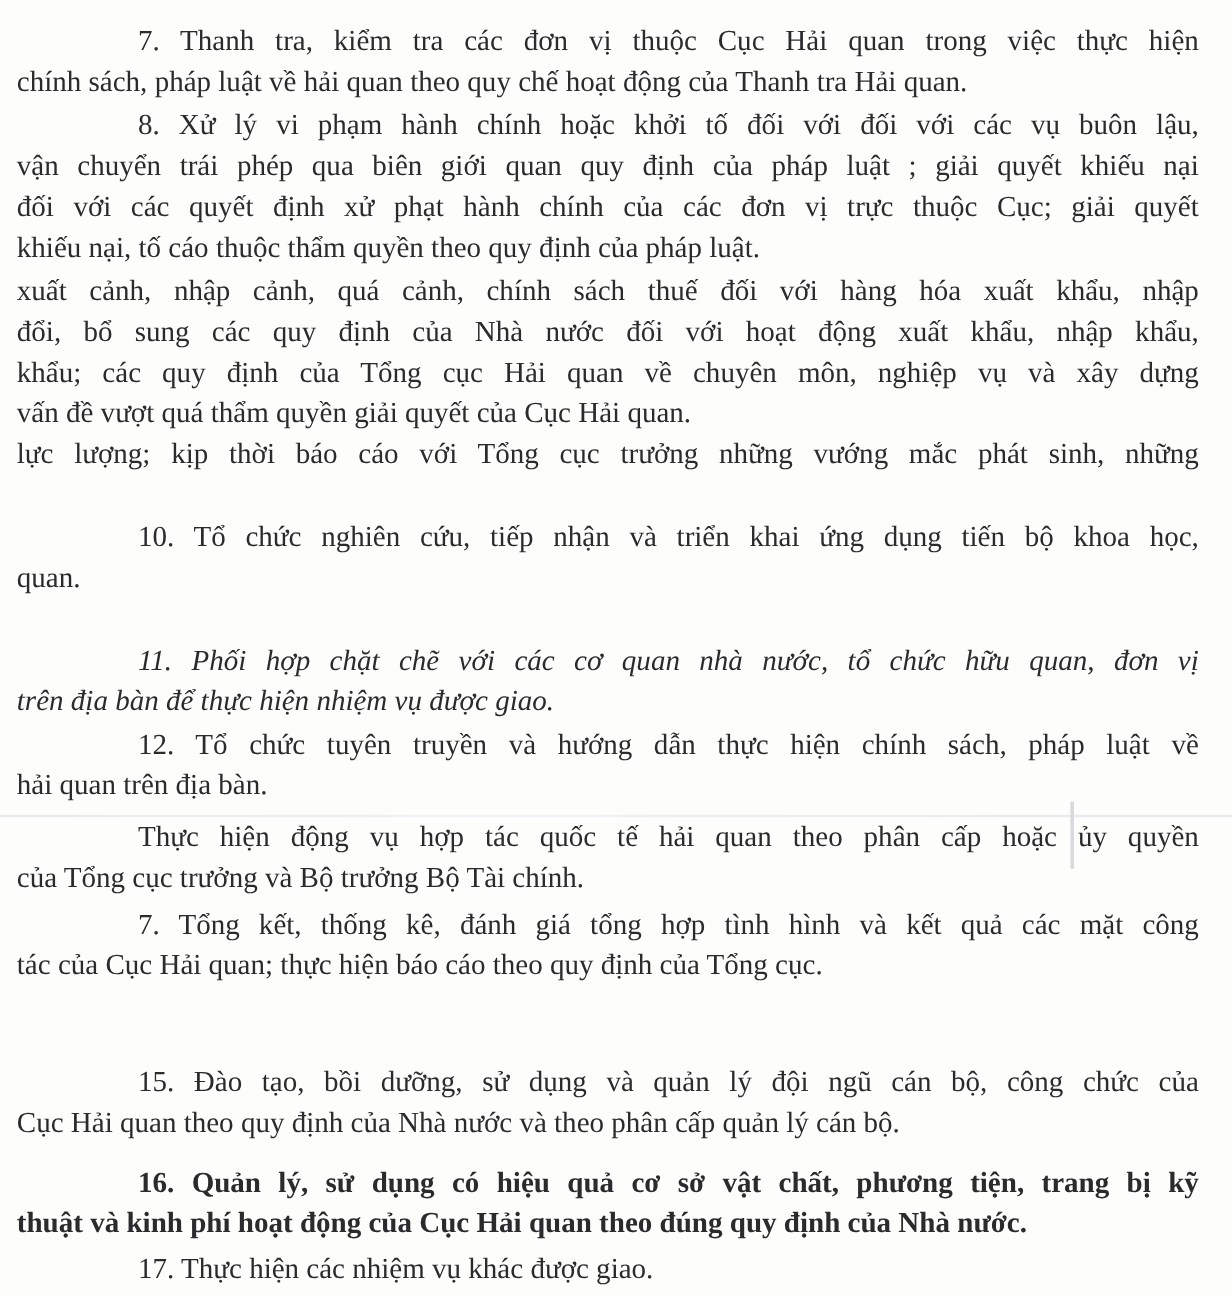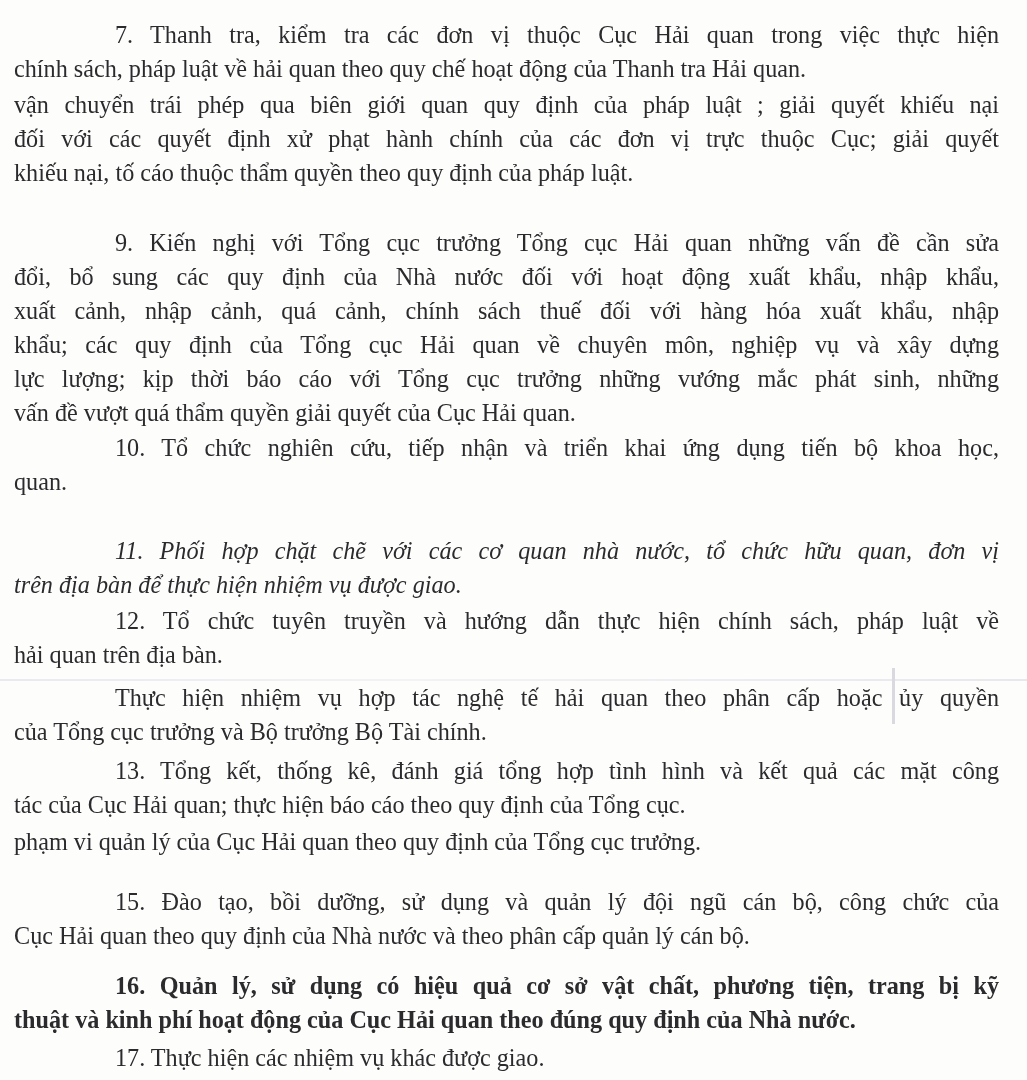--- a/index.html
+++ b/index.html
@@ -38,54 +38,53 @@
 <div class="page">
   <div class="stamp"></div>
   <div class="scan-line"></div>
   <div class="edge-mark"></div>
   <div id="doc-body">
       <div class="para" style="top: 18px;">
         <span class="line first">7. Thanh tra, kiểm tra các đơn vị thuộc Cục Hải quan trong việc thực hiện</span>
         <span class="line last">chính sách, pháp luật về hải quan theo quy chế hoạt động của Thanh tra Hải quan.</span>
       </div>
       <div class="para" style="top: 88px;">
+        <span class="line first">8. Xử lý vi phạm hành chính hoặc khởi tố đối với đối với các vụ buôn lậu,</span>
         <span class="line">vận chuyển trái phép qua biên giới quan quy định của pháp luật ; giải quyết khiếu nại</span>
         <span class="line">đối với các quyết định xử phạt hành chính của các đơn vị trực thuộc Cục; giải quyết</span>
         <span class="line last">khiếu nại, tố cáo thuộc thẩm quyền theo quy định của pháp luật.</span>
       </div>
       <div class="para" style="top: 226px;">
-        <span class="line first">9. Kiến nghị với Tổng cục trưởng Tổng cục Hải quan những vấn đề cần sửa</span>
+        <span class="line">xuất cảnh, nhập cảnh, quá cảnh, chính sách thuế đối với hàng hóa xuất khẩu, nhập</span>
         <span class="line">đổi, bổ sung các quy định của Nhà nước đối với hoạt động xuất khẩu, nhập khẩu,</span>
-        <span class="line">xuất cảnh, nhập cảnh, quá cảnh, chính sách thuế đối với hàng hóa xuất khẩu, nhập</span>
         <span class="line">khẩu; các quy định của Tổng cục Hải quan về chuyên môn, nghiệp vụ và xây dựng</span>
+        <span class="line last">vấn đề vượt quá thẩm quyền giải quyết của Cục Hải quan.</span>
         <span class="line">lực lượng; kịp thời báo cáo với Tổng cục trưởng những vướng mắc phát sinh, những</span>
-        <span class="line last">vấn đề vượt quá thẩm quyền giải quyết của Cục Hải quan.</span>
       </div>
       <div class="para" style="top: 431px;">
         <span class="line first">10. Tổ chức nghiên cứu, tiếp nhận và triển khai ứng dụng tiến bộ khoa học,</span>
         <span class="line last">quan.</span>
       </div>
       <div class="para" style="top: 534px; font-style: italic;">
         <span class="line first">11. Phối hợp chặt chẽ với các cơ quan nhà nước, tổ chức hữu quan, đơn vị</span>
         <span class="line last">trên địa bàn để thực hiện nhiệm vụ được giao.</span>
       </div>
       <div class="para" style="top: 604px;">
         <span class="line first">12. Tổ chức tuyên truyền và hướng dẫn thực hiện chính sách, pháp luật về</span>
         <span class="line last">hải quan trên địa bàn.</span>
       </div>
       <div class="para" style="top: 681px;">
-        <span class="line first">Thực hiện nhiệm vụ hợp tác nghệ tế hải quan theo phân cấp hoặc ủy quyền</span>
+        <span class="line first">Thực hiện động vụ hợp tác quốc tế hải quan theo phân cấp hoặc ủy quyền</span>
         <span class="line last">của Tổng cục trưởng và Bộ trưởng Bộ Tài chính.</span>
       </div>
       <div class="para" style="top: 754px;">
-        <span class="line first">13. Tổng kết, thống kê, đánh giá tổng hợp tình hình và kết quả các mặt công</span>
+        <span class="line first">7. Tổng kết, thống kê, đánh giá tổng hợp tình hình và kết quả các mặt công</span>
         <span class="line last">tác của Cục Hải quan; thực hiện báo cáo theo quy định của Tổng cục.</span>
       </div>
       <div class="para" style="top: 825px;">
-        <span class="line last">phạm vi quản lý của Cục Hải quan theo quy định của Tổng cục trưởng.</span>
       </div>
       <div class="para" style="top: 885px;">
         <span class="line first">15. Đào tạo, bồi dưỡng, sử dụng và quản lý đội ngũ cán bộ, công chức của</span>
         <span class="line last">Cục Hải quan theo quy định của Nhà nước và theo phân cấp quản lý cán bộ.</span>
       </div>
       <div class="para" style="top: 969px; font-weight: bold;">
         <span class="line first">16. Quản lý, sử dụng có hiệu quả cơ sở vật chất, phương tiện, trang bị kỹ</span>
         <span class="line last">thuật và kinh phí hoạt động của Cục Hải quan theo đúng quy định của Nhà nước.</span>
       </div>
       <div class="para" style="top: 1041px;">

